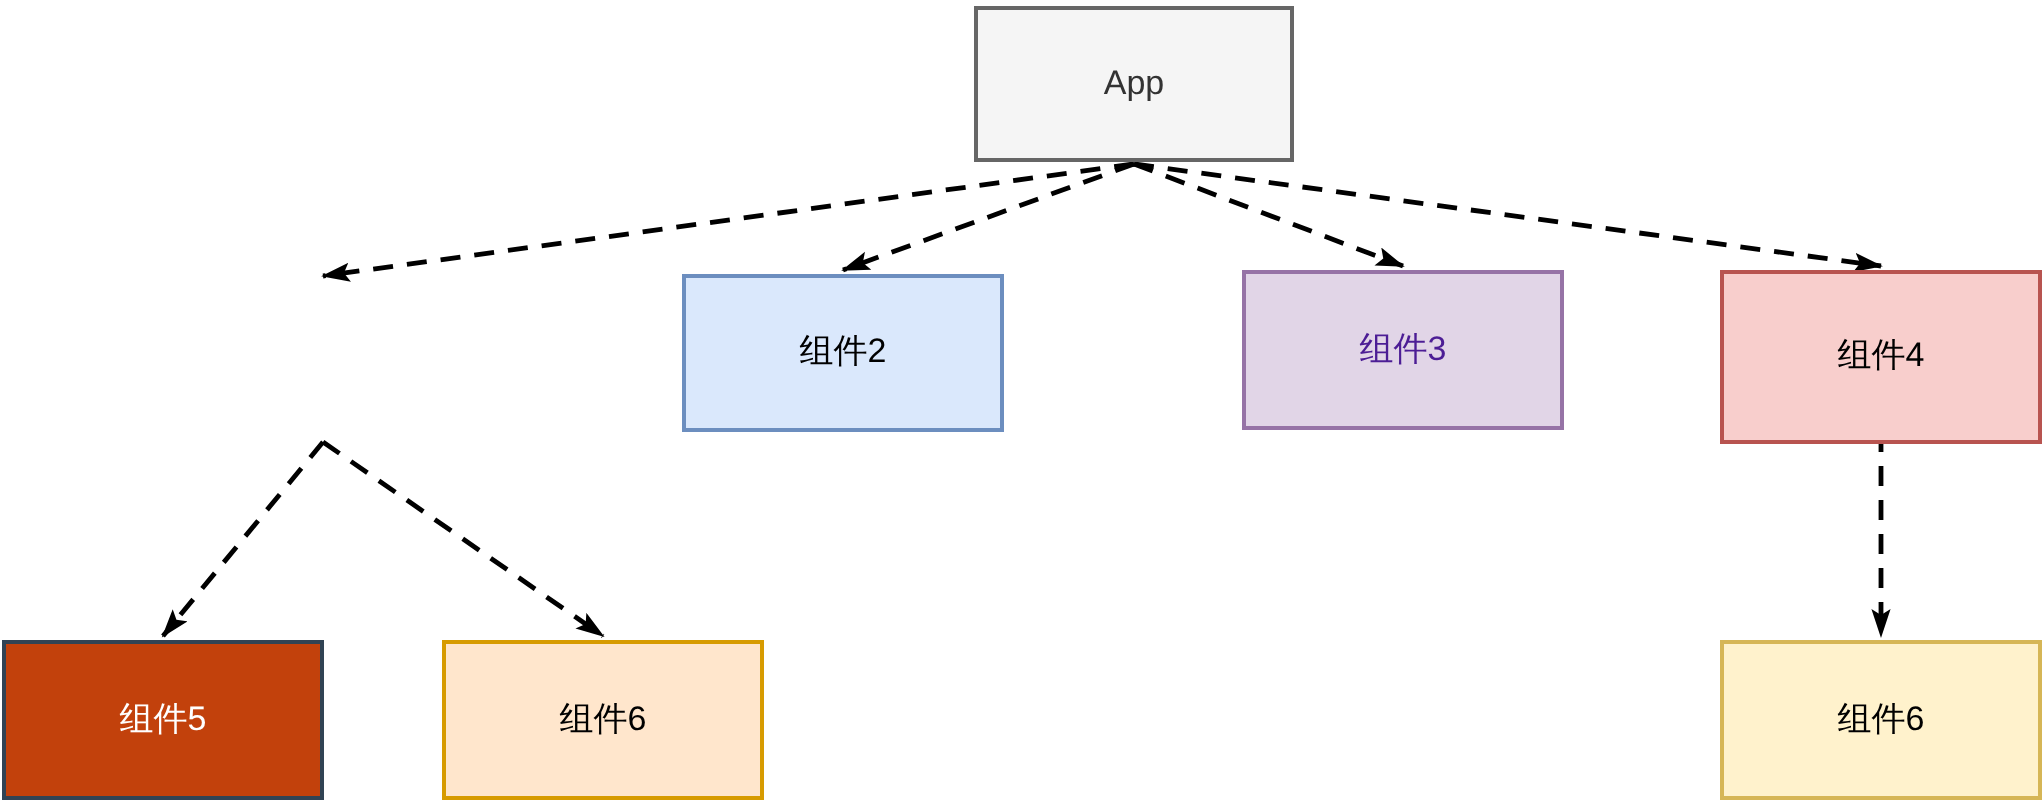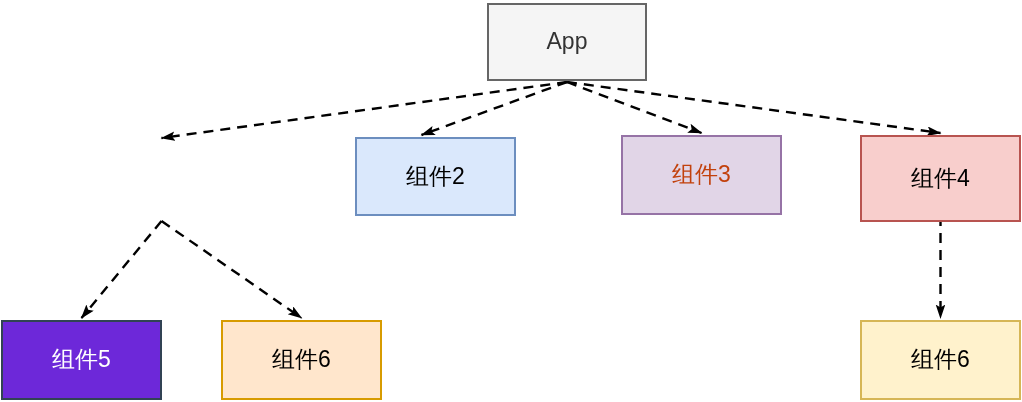--- a/index.html
+++ b/index.html
@@ -29,21 +29,21 @@
     stroke-width: 2.4;
     stroke-dasharray: 10 7;
   }
   .node {
     position: absolute;
     box-sizing: border-box;
     border: 2px solid #000;
     display: flex;
     align-items: center;
     justify-content: center;
-    font-size: 23px;
+    font-size: 17px;
     line-height: 1.2;
     text-align: center;
     user-select: none;
   }
 </style>
 </head>
 <body>
 
 <div class="canvas">
   <svg class="edge-layer" width="1022" height="402" viewBox="0 0 1022 402" xmlns="http://www.w3.org/2000/svg">
@@ -59,30 +59,30 @@
         <path class="edge" d="M 567 82 L 940.5 133" marker-end="url(#arrowhead)" stroke="#000000"></path>
         <path class="edge" d="M 161.5 221 L 81.5 318" marker-end="url(#arrowhead)" stroke="#000000"></path>
         <path class="edge" d="M 161.5 221 L 301.5 318" marker-end="url(#arrowhead)" stroke="#000000"></path>
         <path class="edge" d="M 940.5 216 L 940.5 318" marker-end="url(#arrowhead)" stroke="#000000"></path>
       </g>
   </svg>
 
 <div class="node" style="left: 487px; top: 3px; width: 160px; height: 78px; background: rgb(245, 245, 245); border-color: rgb(102, 102, 102); color: rgb(51, 51, 51);">
       <span>App</span>
     </div>
-    <div class="node" style="left: 355px; top: 137px; width: 161px; height: 79px; background: rgb(218, 232, 252); border-color: rgb(108, 142, 191); color: rgb(0, 0, 0);">
+    <div class="node" style="left: 341px; top: 137px; width: 161px; height: 79px; background: rgb(218, 232, 252); border-color: rgb(108, 142, 191); color: rgb(0, 0, 0);">
       <span>组件2</span>
     </div>
-    <div class="node" style="left: 621px; top: 135px; width: 161px; height: 80px; background: rgb(225, 213, 231); border-color: rgb(150, 115, 166); color: #c2410c;">
+    <div class="node" style="left: 621px; top: 135px; width: 161px; height: 80px; background: rgb(225, 213, 231); border-color: rgb(150, 115, 166); color: #4c1d95;">
       <span>组件3</span>
     </div>
     <div class="node" style="left: 860px; top: 135px; width: 161px; height: 87px; background: rgb(248, 206, 204); border-color: rgb(184, 84, 80); color: rgb(0, 0, 0);">
       <span>组件4</span>
     </div>
-    <div class="node" style="left: 1px; top: 320px; width: 161px; height: 80px; background: #6d28d9; border-color: rgb(49, 67, 84); color: rgb(255, 255, 255);">
+    <div class="node" style="left: 1px; top: 320px; width: 161px; height: 80px; background: #c2410c; border-color: rgb(49, 67, 84); color: rgb(255, 255, 255);">
       <span>组件5</span>
     </div>
     <div class="node" style="left: 221px; top: 320px; width: 161px; height: 80px; background: rgb(255, 230, 204); border-color: rgb(215, 155, 0); color: rgb(0, 0, 0);">
       <span>组件6</span>
     </div>
     <div class="node" style="left: 860px; top: 320px; width: 161px; height: 80px; background: rgb(255, 242, 204); border-color: rgb(214, 182, 86); color: rgb(0, 0, 0);">
       <span>组件6</span>
     </div>
   </div>
 

